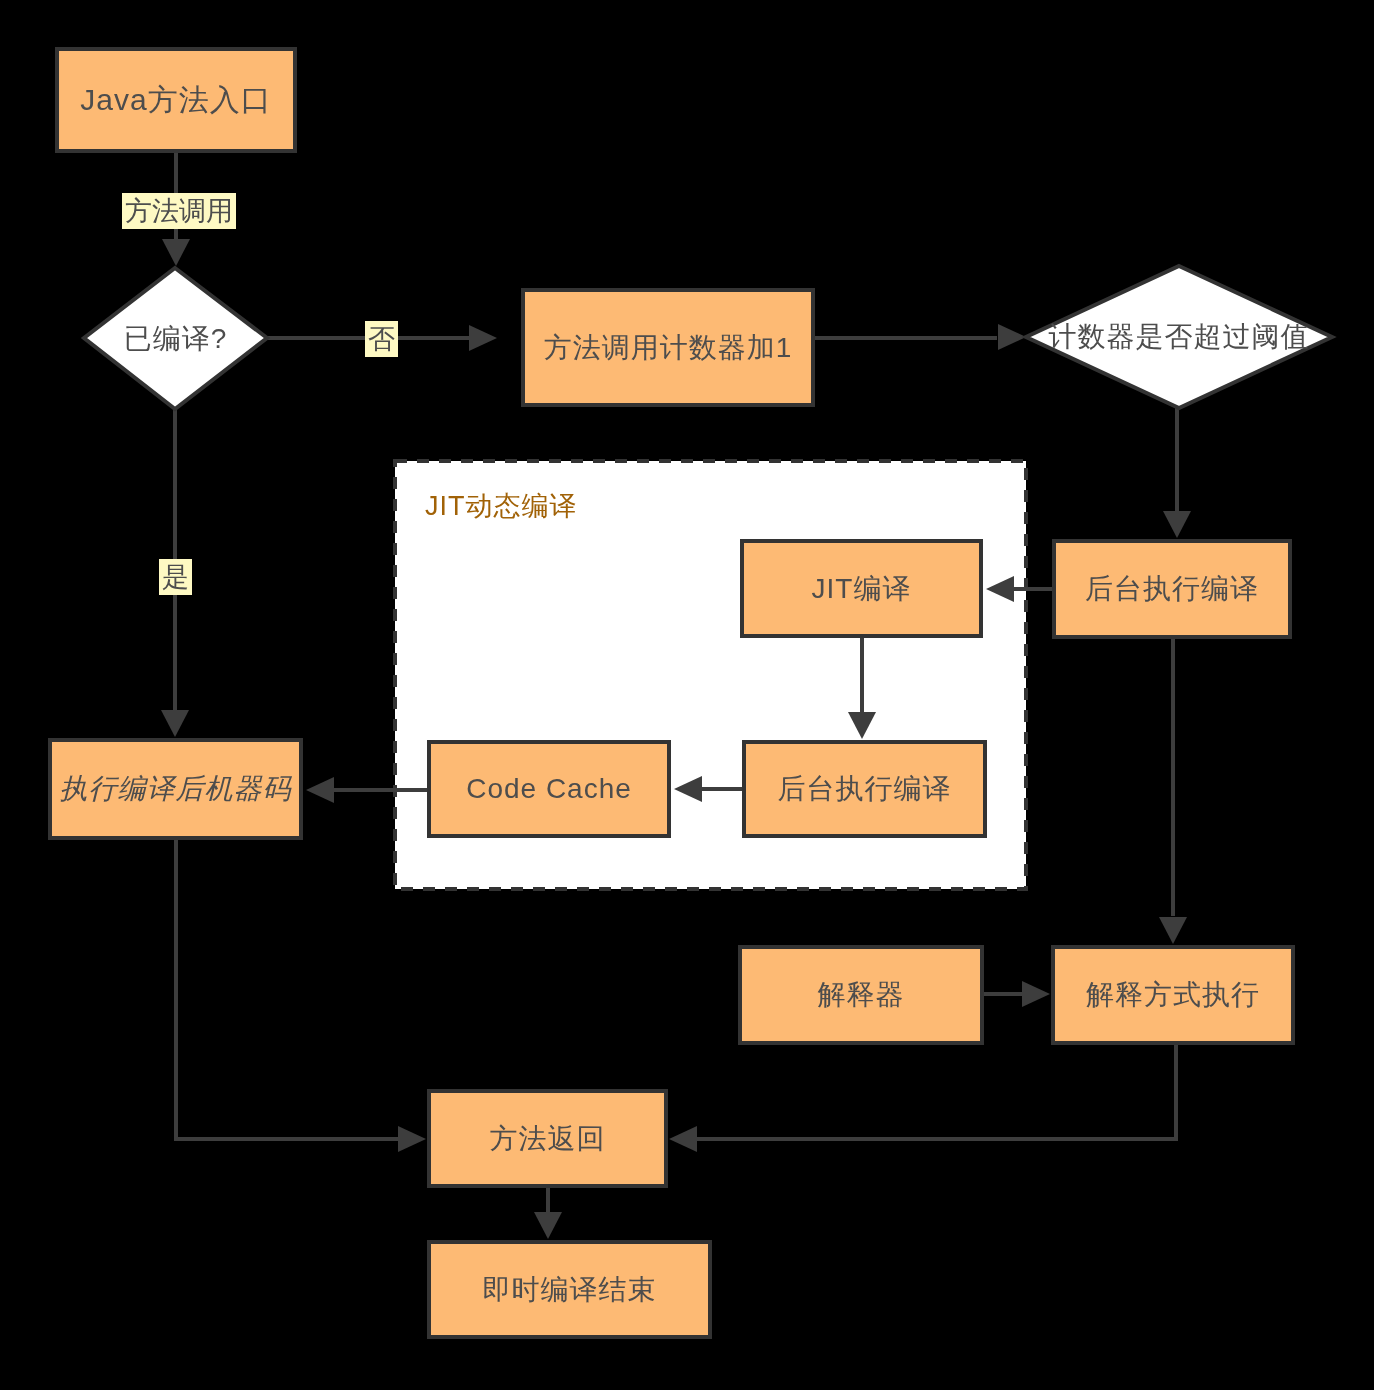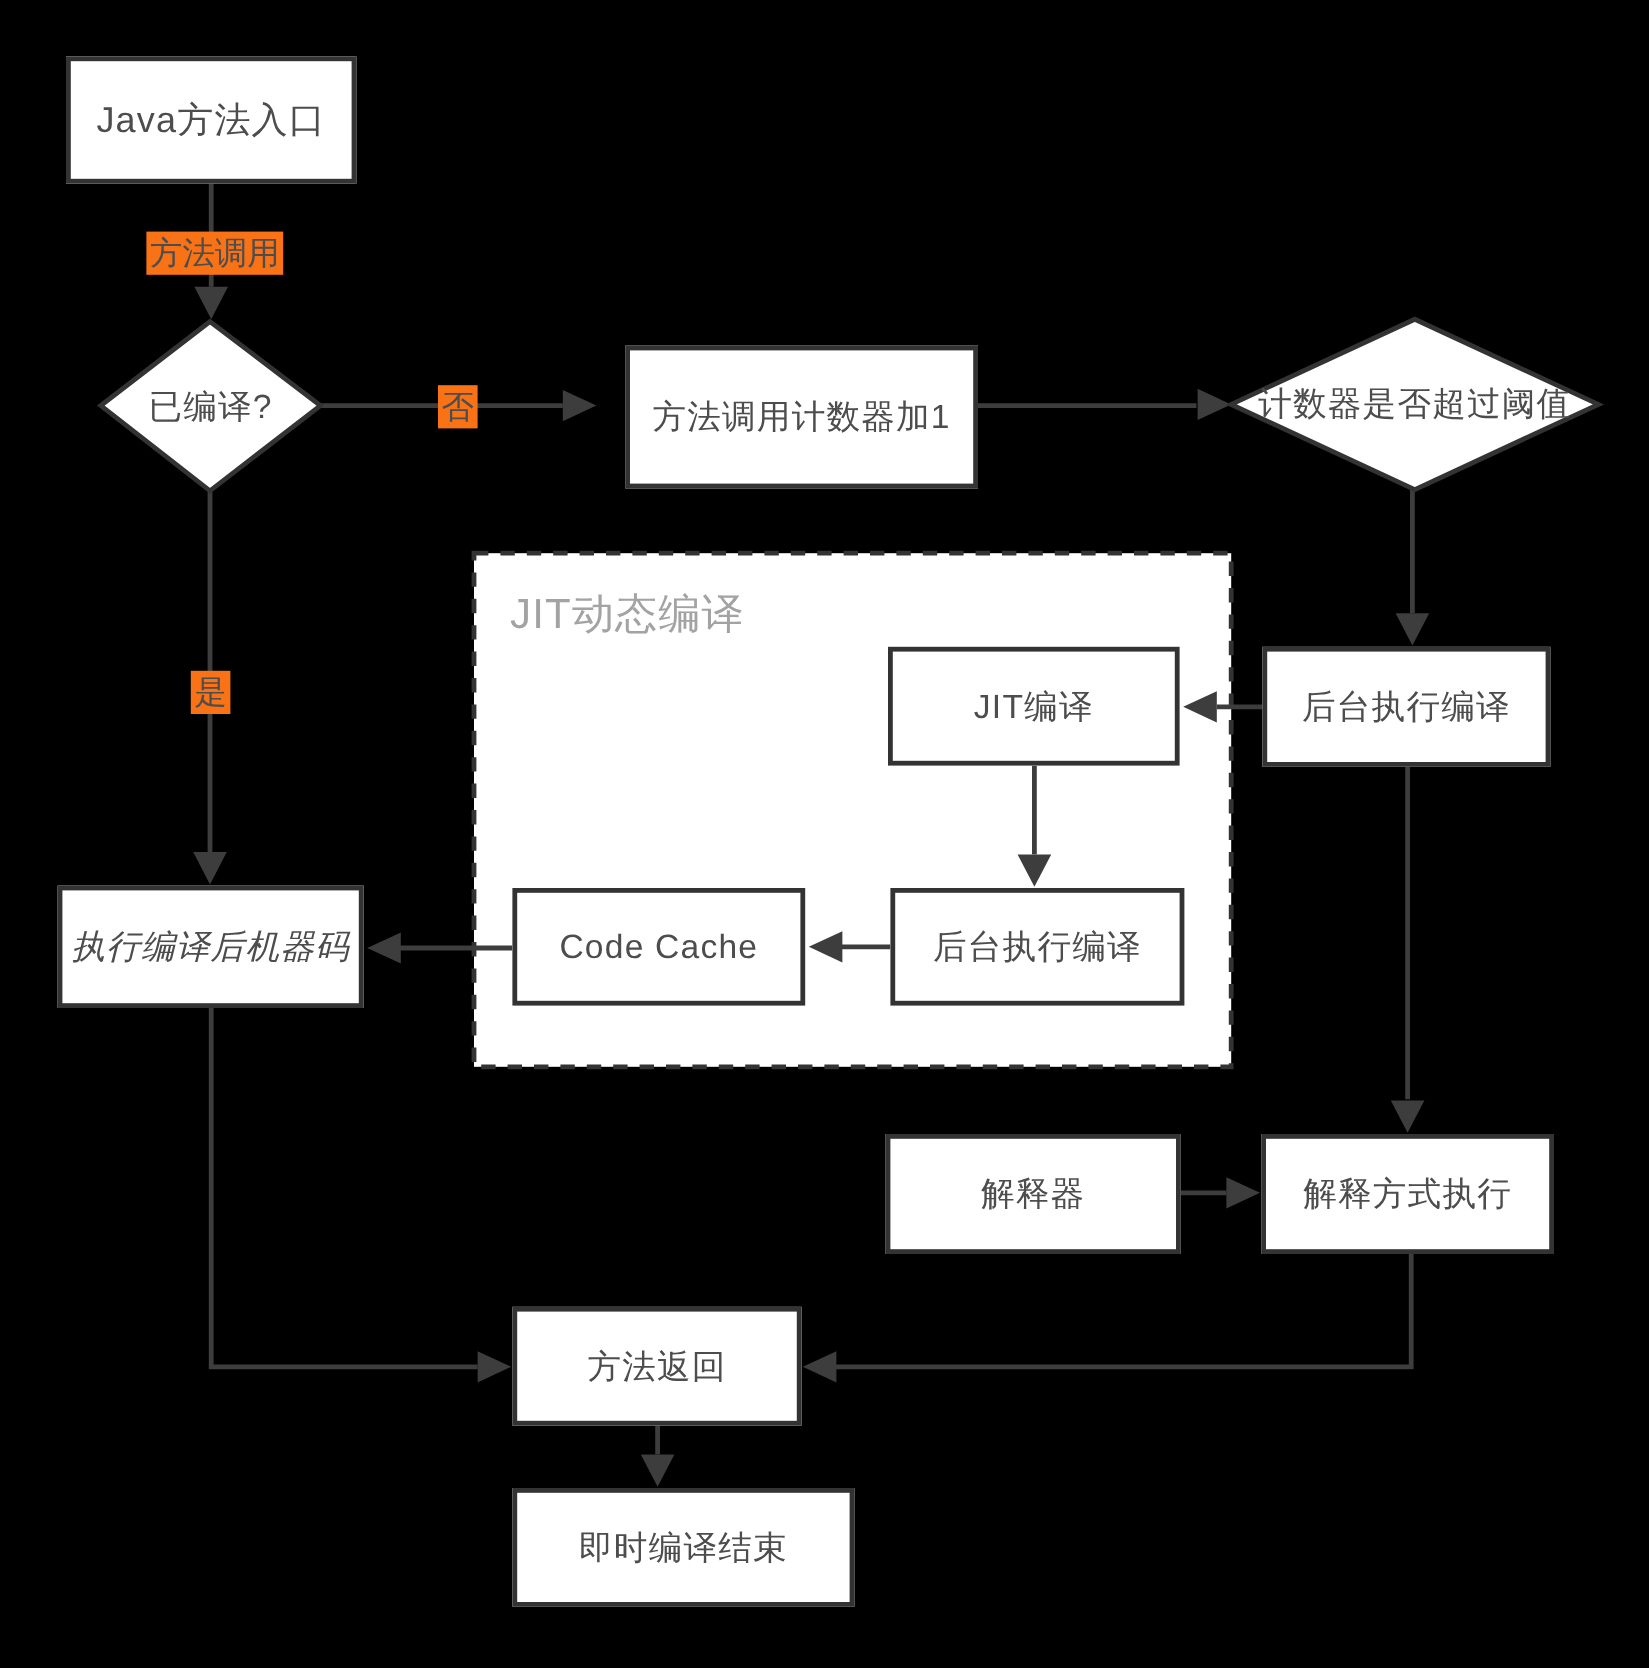--- a/index.html
+++ b/index.html
@@ -20,21 +20,21 @@
     width: 1374px;
     height: 1390px;
   }
   svg.wires {
     position: absolute;
     left: 0; top: 0;
     z-index: 1;
   }
   .node {
     position: absolute;
-    background: #ffffff;
+    background: #fdba74;
     border: 4px solid #333333;
     box-sizing: border-box;
     display: flex;
     align-items: center;
     justify-content: center;
     z-index: 2;
     color: #4d4d4d;
     font-size: 28px;
     letter-spacing: 1px;
     white-space: nowrap;
@@ -45,33 +45,33 @@
     align-items: center;
     justify-content: center;
     z-index: 2;
     color: #4d4d4d;
     font-size: 28px;
     letter-spacing: 1px;
     white-space: nowrap;
   }
   .edge-chip {
     position: absolute;
-    background: #f97316;
+    background: #fef9c3;
     color: #4d4d4d;
     font-size: 27px;
     line-height: 34px;
     padding: 1px 3px;
     z-index: 3;
     white-space: nowrap;
   }
   .group-label {
     position: absolute;
     z-index: 2;
-    color: #a3a3a3;
-    font-size: 35px;
+    color: #a16207;
+    font-size: 27px;
     letter-spacing: 1px;
     white-space: nowrap;
   }
 </style>
 </head>
 <body>
 
 <div id="stage">
 
   <svg class="wires" width="1374" height="1390" viewBox="0 0 1374 1390">

